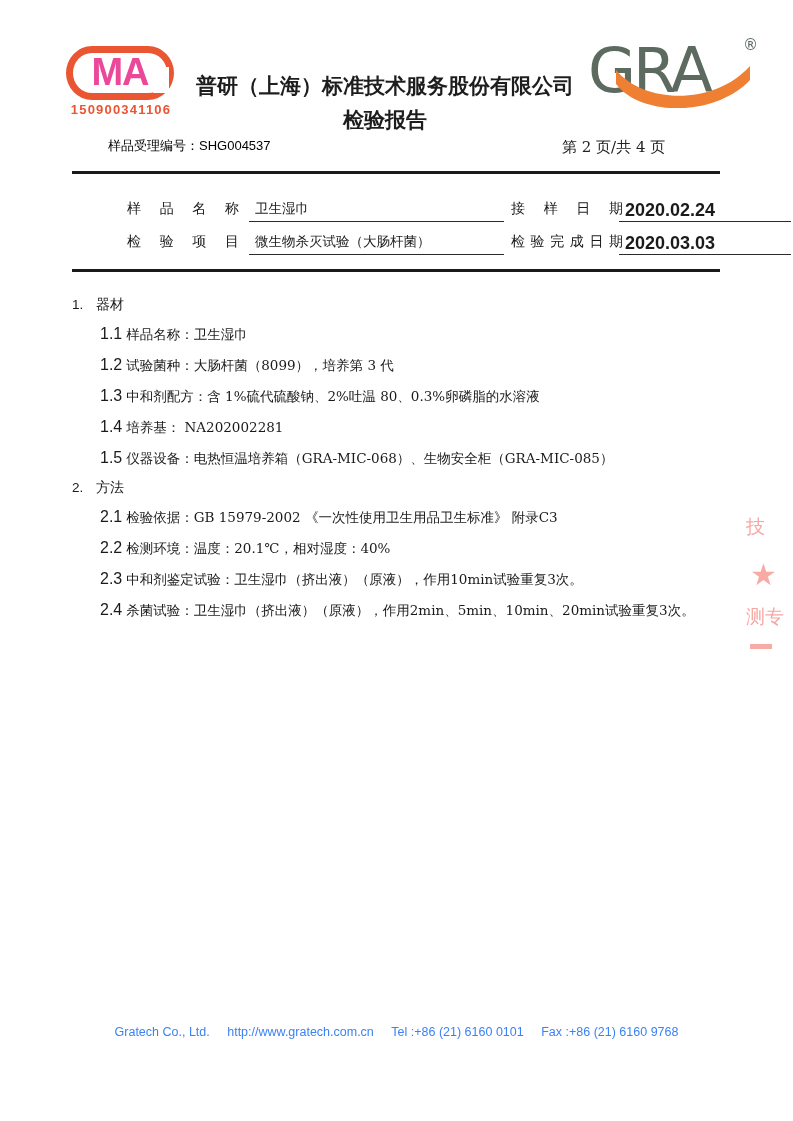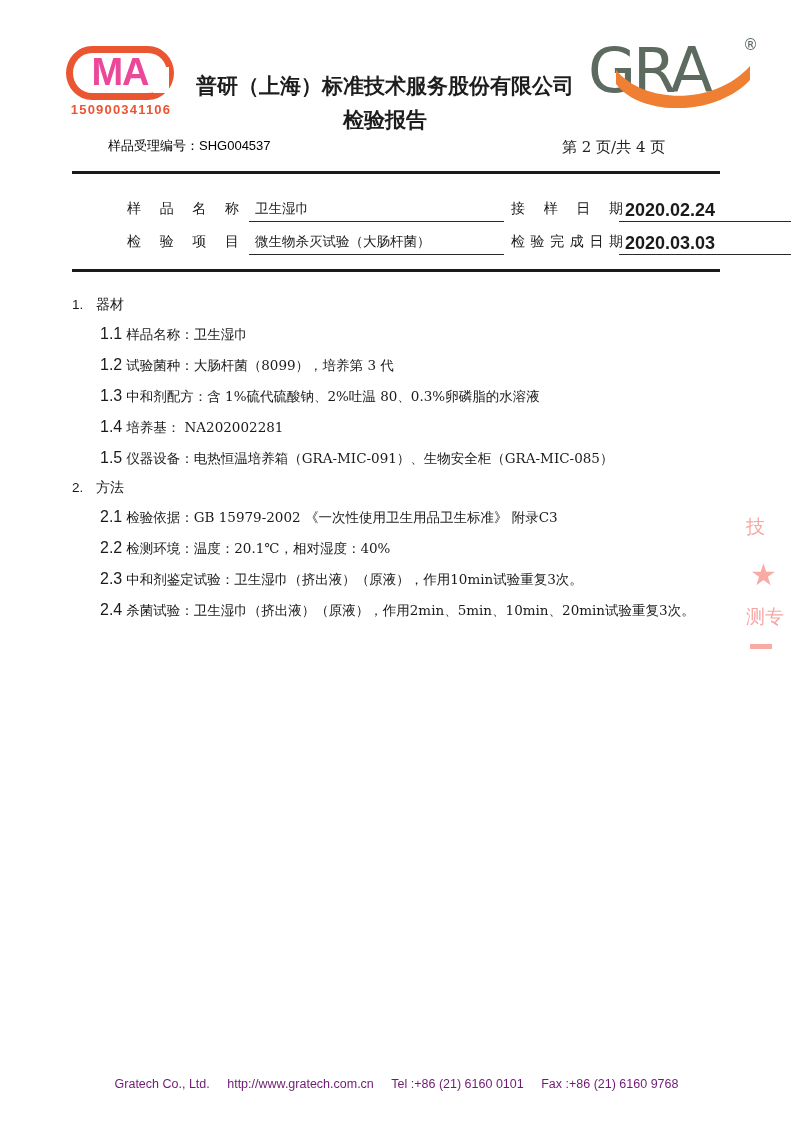--- a/index.html
+++ b/index.html
@@ -294,26 +294,26 @@
     top: 132px;
     width: 22px;
     height: 5px;
     background: #f4776f;
   }
 
   
   .footer {
     position: absolute;
     left: 0;
-    top: 1077px;
+    top: 1025px;
     width: 793px;
     text-align: center;
     font-family: "Liberation Sans", sans-serif;
     font-size: 12.5px;
-    color: #701a75;
+    color: #3b82f6;
   }
   .footer span { margin: 0 7px; }
 </style>
 </head>
 <body>
 
 <div id="page">
 
   <div class="header">
 
@@ -377,21 +377,21 @@
     <div class="item">
       <span class="inum">1.2</span><span>试验菌种：大肠杆菌（8099），培养第 3 代</span>
     </div>
     <div class="item">
       <span class="inum">1.3</span><span>中和剂配方：含 1%硫代硫酸钠、2%吐温 80、0.3%卵磷脂的水溶液</span>
     </div>
     <div class="item">
       <span class="inum">1.4</span><span>培养基： NA202002281</span>
     </div>
     <div class="item">
-      <span class="inum">1.5</span><span>仪器设备：电热恒温培养箱（GRA-MIC-091）、生物安全柜（GRA-MIC-085）</span>
+      <span class="inum">1.5</span><span>仪器设备：电热恒温培养箱（GRA-MIC-068）、生物安全柜（GRA-MIC-085）</span>
     </div>
 
     <div class="sec-head">
       <span class="num">2.</span><span>方法</span>
     </div>
     <div class="item">
       <span class="inum">2.1</span><span>检验依据：GB 15979-2002 《一次性使用卫生用品卫生标准》 附录C3</span>
     </div>
     <div class="item">
       <span class="inum">2.2</span><span>检测环境：温度：20.1℃，相对湿度：40%</span>

